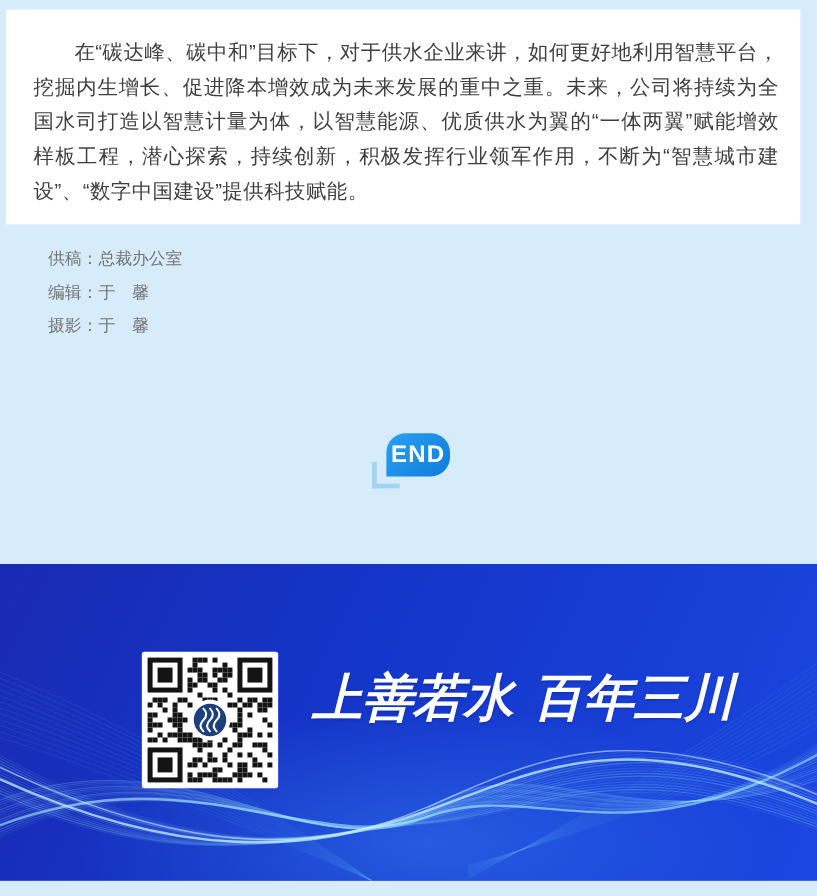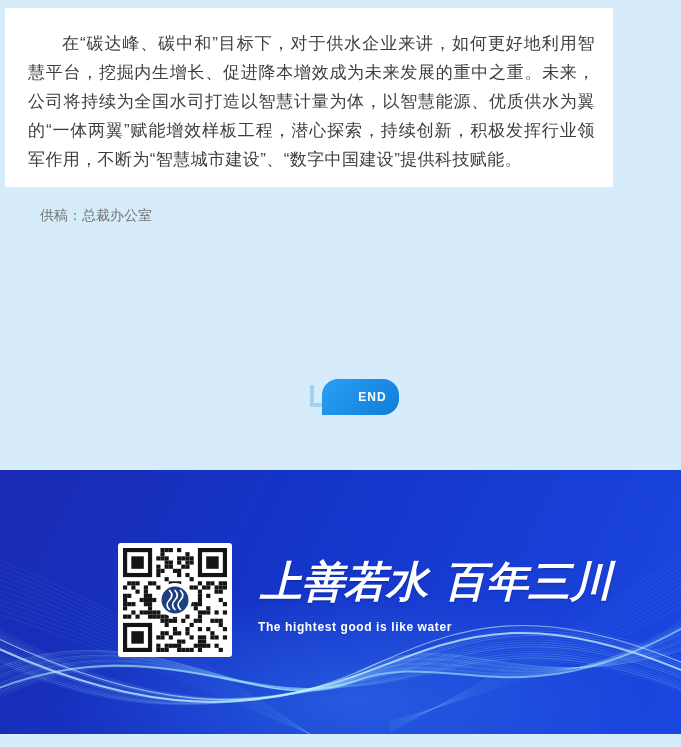--- a/index.html
+++ b/index.html
@@ -2,40 +2,40 @@
 <html><head>
 <meta charset="utf-8">
 <style>
   html,body{margin:0;padding:0;}
   body{
     width:681px;height:747px;position:relative;overflow:hidden;
     background:#d7ecfa;
     font-family:"Liberation Sans",sans-serif;
   }
   .card{
-    position:absolute;left:5px;top:8px;width:608px;height:179px;
+    position:absolute;left:5px;top:8px;width:662px;height:179px;
     background:#ffffff;box-sizing:border-box;padding:21px 18px 0 23px;
   }
   .para{
     margin:0;font-size:17px;line-height:29px;color:#3e3e3e;
     text-indent:2em;letter-spacing:0.4px;text-align:justify;
   }
   .credits{position:absolute;left:40px;top:201px;font-size:14px;color:#737373;}
   .credit-row{height:28px;line-height:28px;white-space:pre;}
   .end-wrap{position:absolute;left:306px;top:358px;width:84px;height:52px;}
   .bracket{
     position:absolute;left:4px;top:27px;width:19px;height:18px;
     border-left:4px solid #a6d2f1;border-bottom:4px solid #a6d2f1;
   }
   .end-badge{
-    position:absolute;left:16px;top:21px;width:53px;height:36px;
+    position:absolute;left:16px;top:3px;width:53px;height:36px;
     border-radius:16px 16px 16px 0;
     background:linear-gradient(135deg,#2ba0f2 0%,#0e7ddb 100%);
-    color:#fff;font-weight:bold;font-size:12px;letter-spacing:1px;
-    display:flex;align-items:center;justify-content:center;padding-left:24px;
+    color:#fff;font-weight:bold;font-size:20px;letter-spacing:1px;
+    display:flex;align-items:center;justify-content:center;
   }
   .banner{
     position:absolute;left:0;top:470px;width:681px;height:264px;overflow:hidden;
     background:linear-gradient(115deg,#1a2ab2 0%,#1435c8 40%,#1b47e0 100%);
   }
   .banner .glow{
     position:absolute;left:0;top:0;width:100%;height:100%;
     background:radial-gradient(ellipse 420px 160px at 52% 88%, rgba(70,150,255,0.35), rgba(70,150,255,0) 70%);
   }
   .waves{position:absolute;left:0;top:0;width:681px;height:264px;}
@@ -55,20 +55,22 @@
 </style>
 </head>
 <body>
 
 <div class="card">
   <p class="para">在“碳达峰、碳中和”目标下，对于供水企业来讲，如何更好地利用智慧平台，挖掘内生增长、促进降本增效成为未来发展的重中之重。未来，公司将持续为全国水司打造以智慧计量为体，以智慧能源、优质供水为翼的“一体两翼”赋能增效样板工程，潜心探索，持续创新，积极发挥行业领军作用，不断为“智慧城市建设”、“数字中国建设”提供科技赋能。</p>
 </div>
 
 <div class="credits">
   <div class="credit-row"><span>供稿：</span><span>总裁办公室</span></div>
+  <div class="credit-row"><span>编辑：</span><span>于　馨</span></div>
+  <div class="credit-row"><span>摄影：</span><span>于　馨</span></div>
 </div>
 
 <div class="end-wrap">
   <div class="bracket"></div>
   <div class="end-badge">END</div>
 </div>
 
 <div class="banner">
   <div class="glow"></div>
   <svg class="waves" id="waves-svg" viewBox="0 0 681 264" preserveAspectRatio="none">
@@ -312,15 +314,14 @@
       <circle cx="57" cy="57" r="13.5" fill="#1e3f7d"></circle>
       <path d="M 51.5 47.5 c 3.2,3.2 3.2,6.3 0,9.5 c -3.2,3.2 -3.2,6.3 0,9.5" stroke="#ffffff" stroke-width="1.7" fill="none" stroke-linecap="round"></path>
       <path d="M 57 47.5 c 3.2,3.2 3.2,6.3 0,9.5 c -3.2,3.2 -3.2,6.3 0,9.5" stroke="#ffffff" stroke-width="1.7" fill="none" stroke-linecap="round"></path>
       <path d="M 62.5 47.5 c 3.2,3.2 3.2,6.3 0,9.5 c -3.2,3.2 -3.2,6.3 0,9.5" stroke="#ffffff" stroke-width="1.7" fill="none" stroke-linecap="round"></path>
     </svg>
   <div class="slogan-cn">
     <span>上善若水</span>
     <span>百年三川</span>
   </div>
   <div class="slogan-en">
-    <span>The hightest good is like water</span>
   </div>
 </div>
 
 </body></html>

